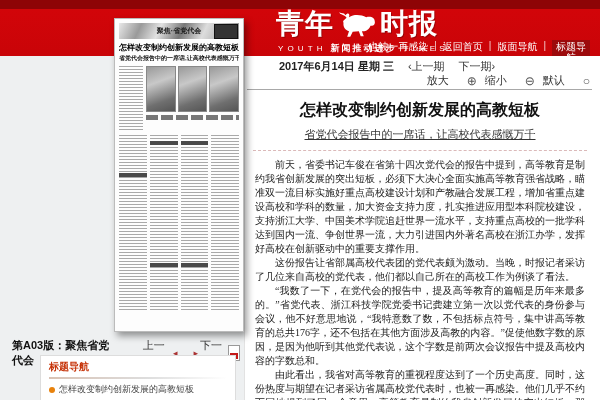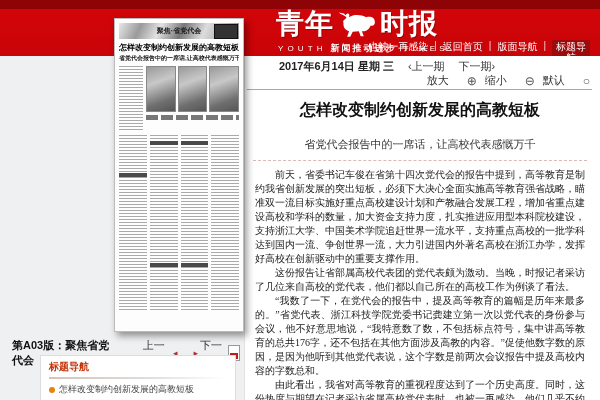--- a/index.html
+++ b/index.html
@@ -30,21 +30,21 @@
   .date-row a{color:#333;text-decoration:none;cursor:pointer;}
   .zoom-row{position:absolute;right:10px;top:73px;display:flex;gap:8px;align-items:center;
             font-size:11px;color:#333;}
   .zoom-row .ctrl{cursor:pointer;display:flex;gap:18px;align-items:center;}
   .zoom-row .glyph{font-size:12px;color:#555;}
   .toolbar-line{position:absolute;left:247px;top:89px;width:345px;border-top:1px solid #a8a8a8;}
   
   .article{position:absolute;left:247px;top:92px;width:346px;}
   .a-title{text-align:center;font-size:16px;font-weight:bold;color:#111;margin-top:8px;
            font-family:"Liberation Serif",serif;}
-  .a-sub{text-align:center;font-size:11px;color:#333;margin-top:16px;font-family:"Liberation Serif",serif;}
+  .a-sub{text-align:center;font-size:11px;color:#333;margin-top:6px;font-family:"Liberation Serif",serif;text-decoration:underline;}
   .a-divider{margin:8px 6px 7px;border-top:1px dashed #dbb9b9;}
   .a-body{padding:0 8px;font-family:"Liberation Serif",serif;font-size:10px;line-height:14px;
           color:#222;text-align:justify;}
   .a-body p{margin:0;text-indent:2em;}
   .a-body p.plain{text-align:center;}
   
   .thumb{position:absolute;left:114px;top:18px;width:130px;height:314px;background:#fdfdfd;
          border:1px solid #bbb;box-shadow:3px 4px 7px rgba(0,0,0,.4);padding:4px 4px 5px;
          box-sizing:border-box;cursor:pointer;}
   .t-banner{height:16px;background:linear-gradient(115deg,#e8e8e8 0%,#9a9a9a 18%,#e2e2e2 34%,#777 52%,#ddd 70%,#888 100%);

